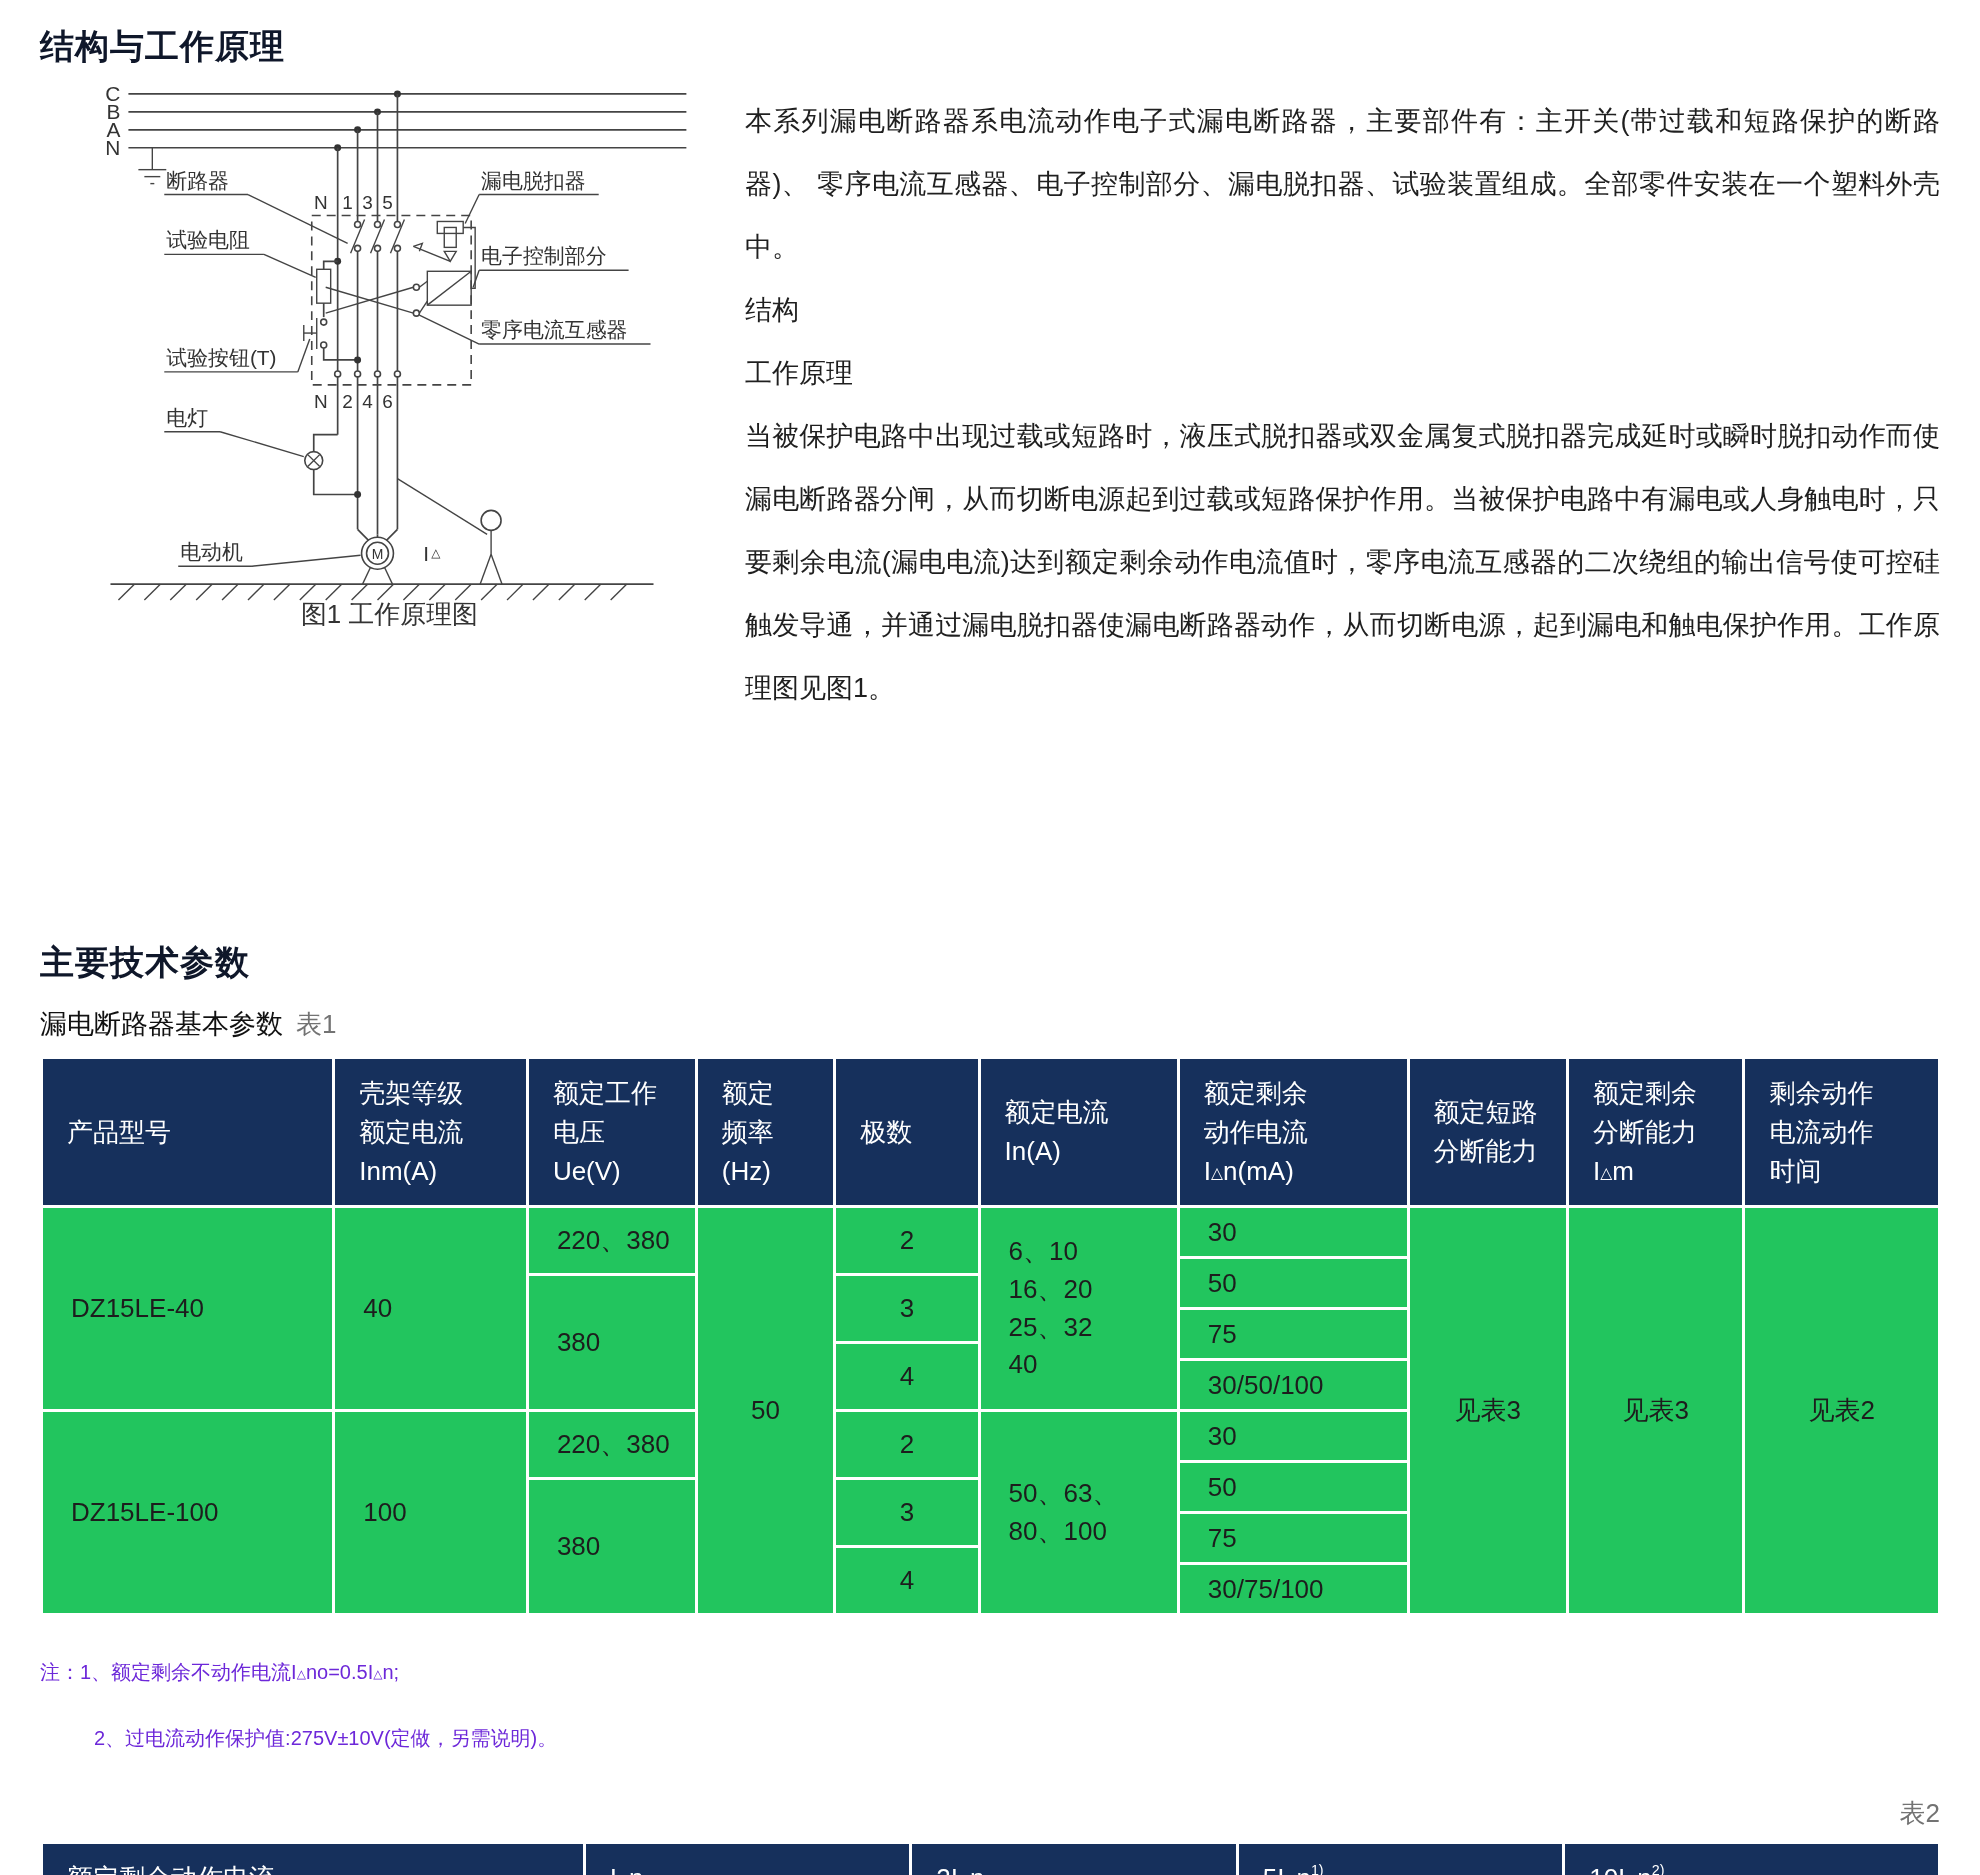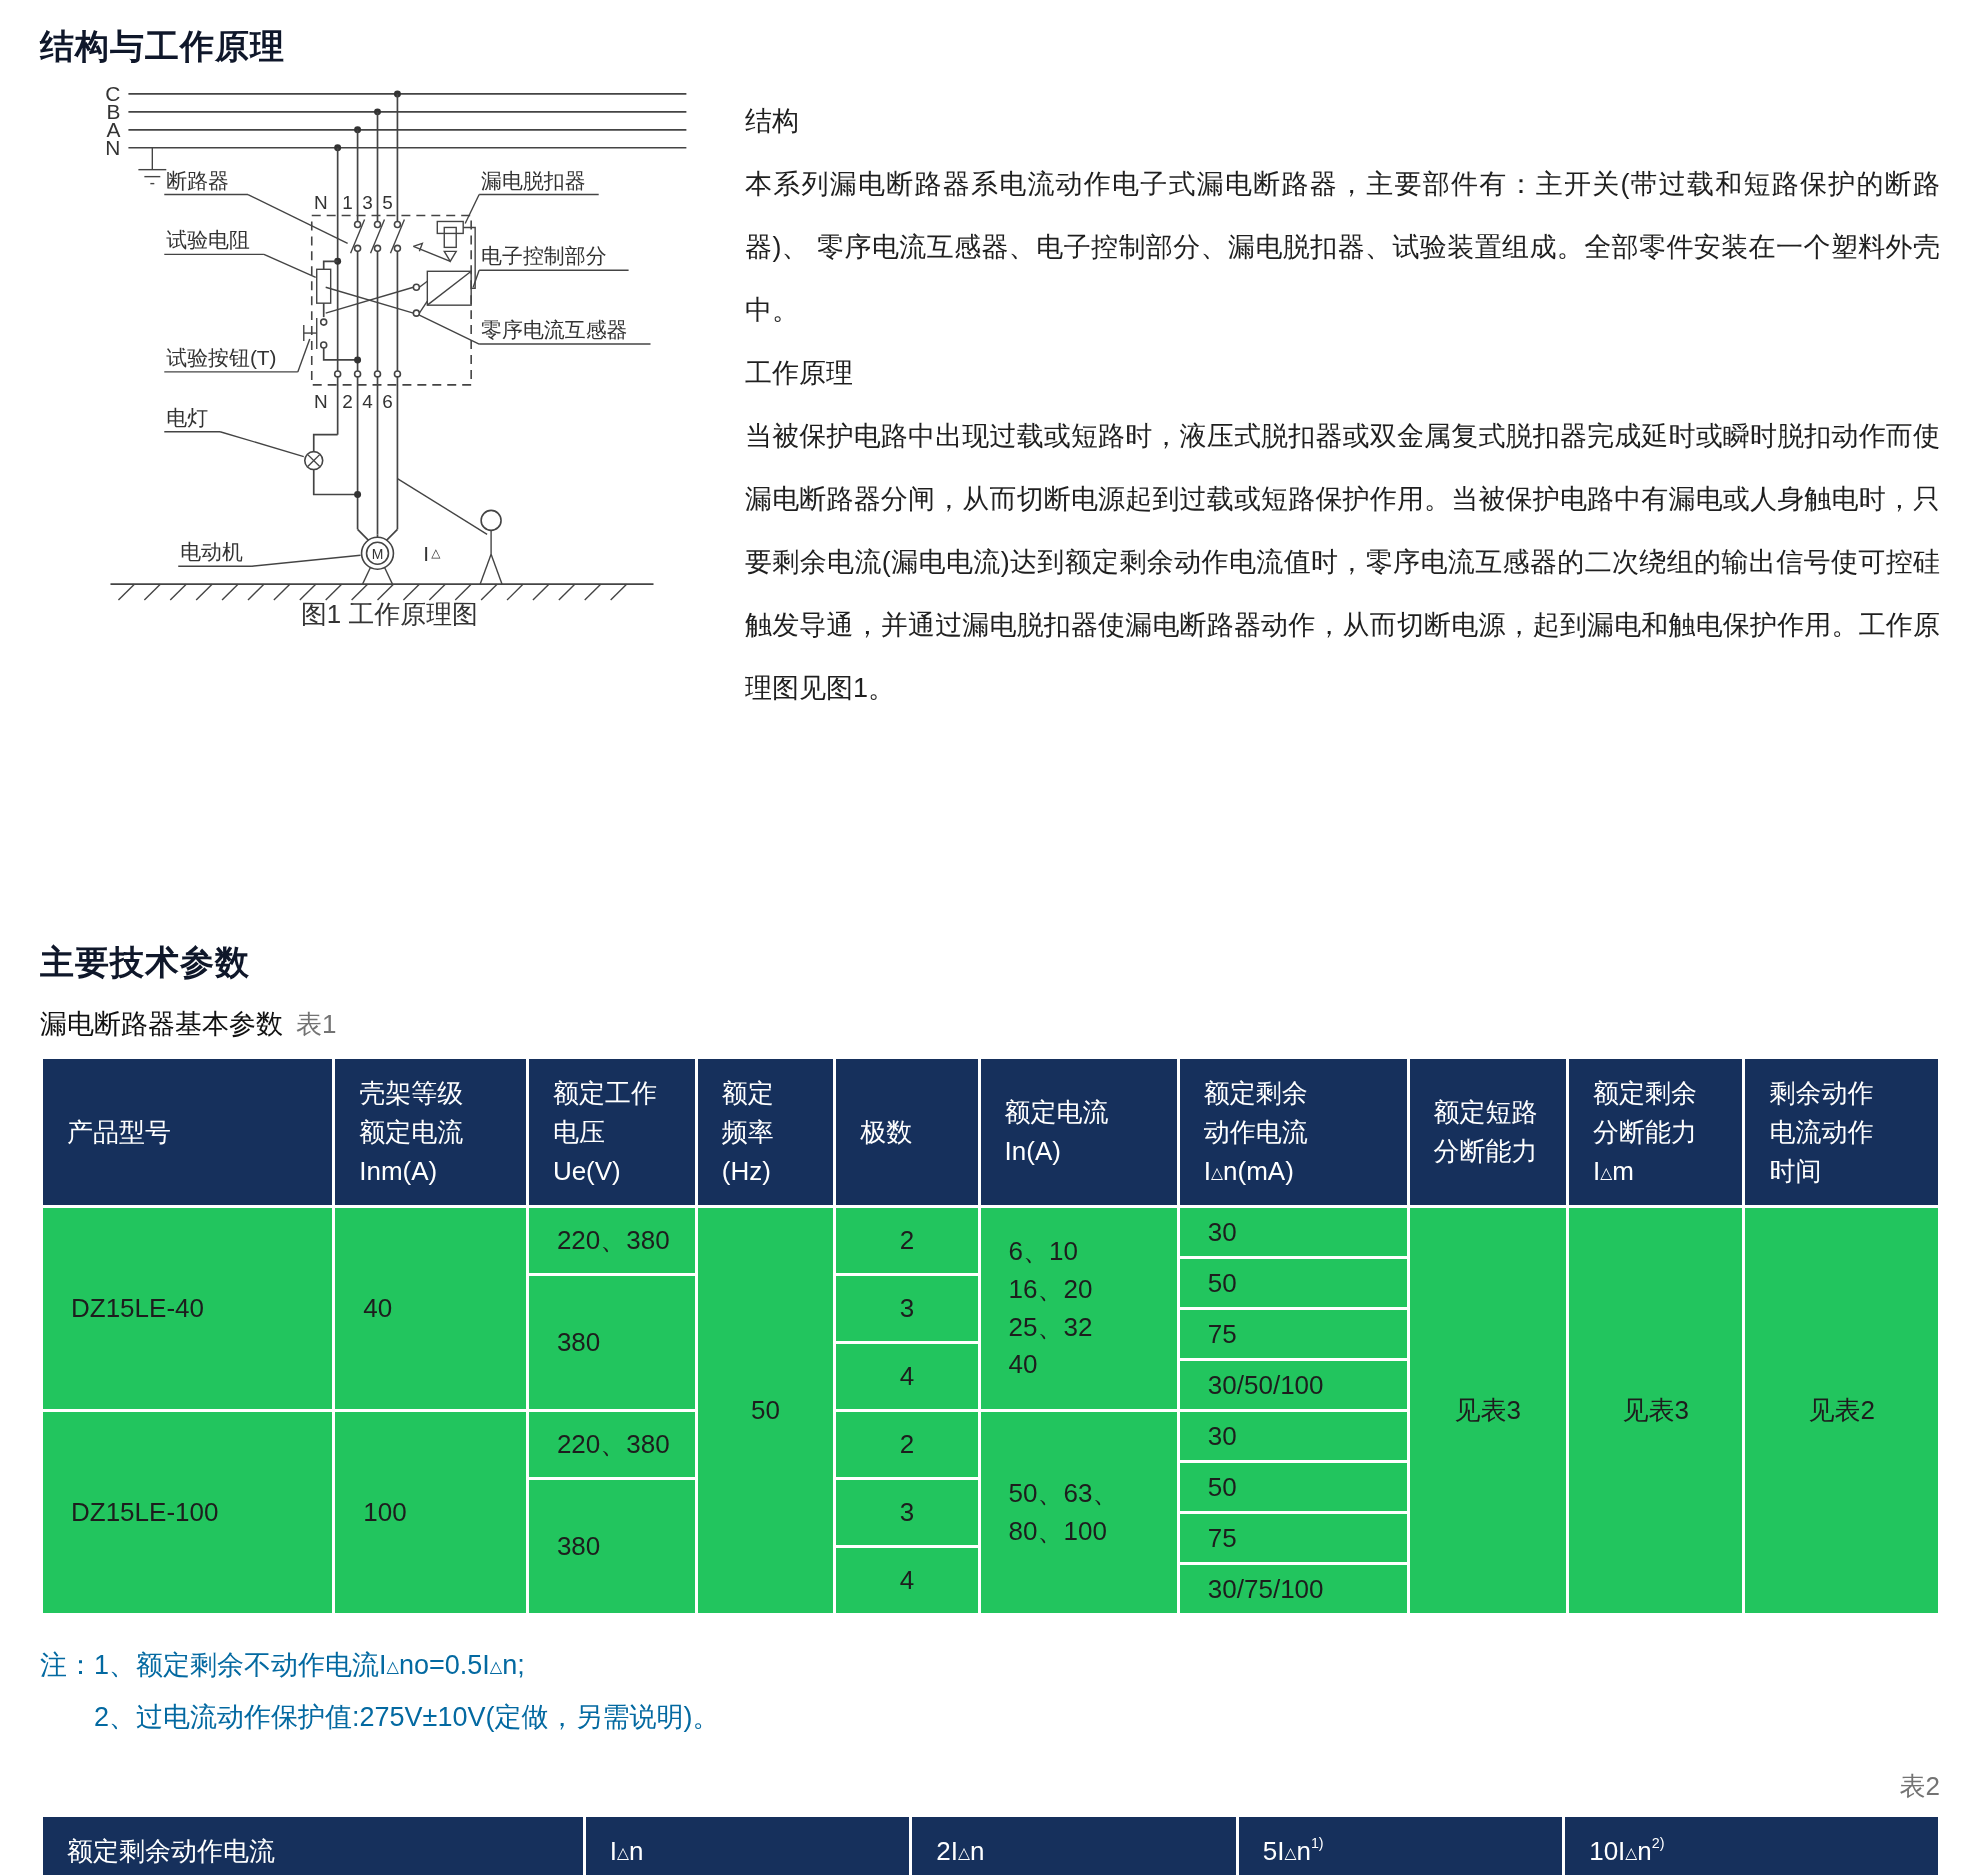--- a/index.html
+++ b/index.html
@@ -51,21 +51,21 @@
   }
   tbody td {
     background:#22c55e; font-size:26px; color:#1d1d1d;
     vertical-align:middle; padding-left:28px; text-align:left;
   }
   #table1 thead tr { height:149px; }
   #table1 tbody tr { height:17px; }
   #table1 td.ac { text-align:center; padding-left:0; }
   .pre { white-space:pre-line; line-height:1.45; }
 
-  .notes { margin-top:24px; font-size:27px; line-height:51px; color:#0369a1; }
+  .notes { margin-top:24px; font-size:20px; line-height:64px; color:#6d28d9; }
   .notes .n2 { padding-left:54px; }
 
   .table2-tag-row { text-align:right; margin-top:26px; margin-bottom:10px; }
 
   #table2 thead tr { height:72px; }
   #table2 thead th { padding-top:6px; padding-bottom:6px; }
   #table2 sup { font-size:0.55em; position:relative; top:-0.15em; }
 
   .tri { font-size:0.6em; vertical-align:0.12em; letter-spacing:0; }
 </style>
@@ -281,22 +281,22 @@
           <text x="140" y="485">电动机</text>
           <line class="thin" x1="138" y1="492" x2="212" y2="492"></line>
           <line class="thin" x1="212" y1="492" x2="321" y2="481"></line>
         </g>
 
         <text x="350" y="549" text-anchor="middle" font-size="26" fill="#1d1d1d">图1  工作原理图</text>
       </svg>
     </div>
 
     <div class="right-text">
+      <p>本系列漏电断路器系电流动作电子式漏电断路器，主要部件有：主开关(带过载和短路保护的断路器)、 零序电流互感器、电子控制部分、漏电脱扣器、试验装置组成。全部零件安装在一个塑料外壳中。</p>
       <p>结构</p>
-      <p>本系列漏电断路器系电流动作电子式漏电断路器，主要部件有：主开关(带过载和短路保护的断路器)、 零序电流互感器、电子控制部分、漏电脱扣器、试验装置组成。全部零件安装在一个塑料外壳中。</p>
       <p>工作原理</p>
       <p>当被保护电路中出现过载或短路时，液压式脱扣器或双金属复式脱扣器完成延时或瞬时脱扣动作而使漏电断路器分闸，从而切断电源起到过载或短路保护作用。当被保护电路中有漏电或人身触电时，只要剩余电流(漏电电流)达到额定剩余动作电流值时，零序电流互感器的二次绕组的输出信号使可控硅触发导通，并通过漏电脱扣器使漏电断路器动作，从而切断电源，起到漏电和触电保护作用。工作原理图见图1。</p>
     </div>
   </div>
 
   <h1 class="sec-title sec2-title">主要技术参数</h1>
 
   <div class="subtitle-row">
     <div class="sub">漏电断路器基本参数</div>
     <div class="table-tag">表1</div>

